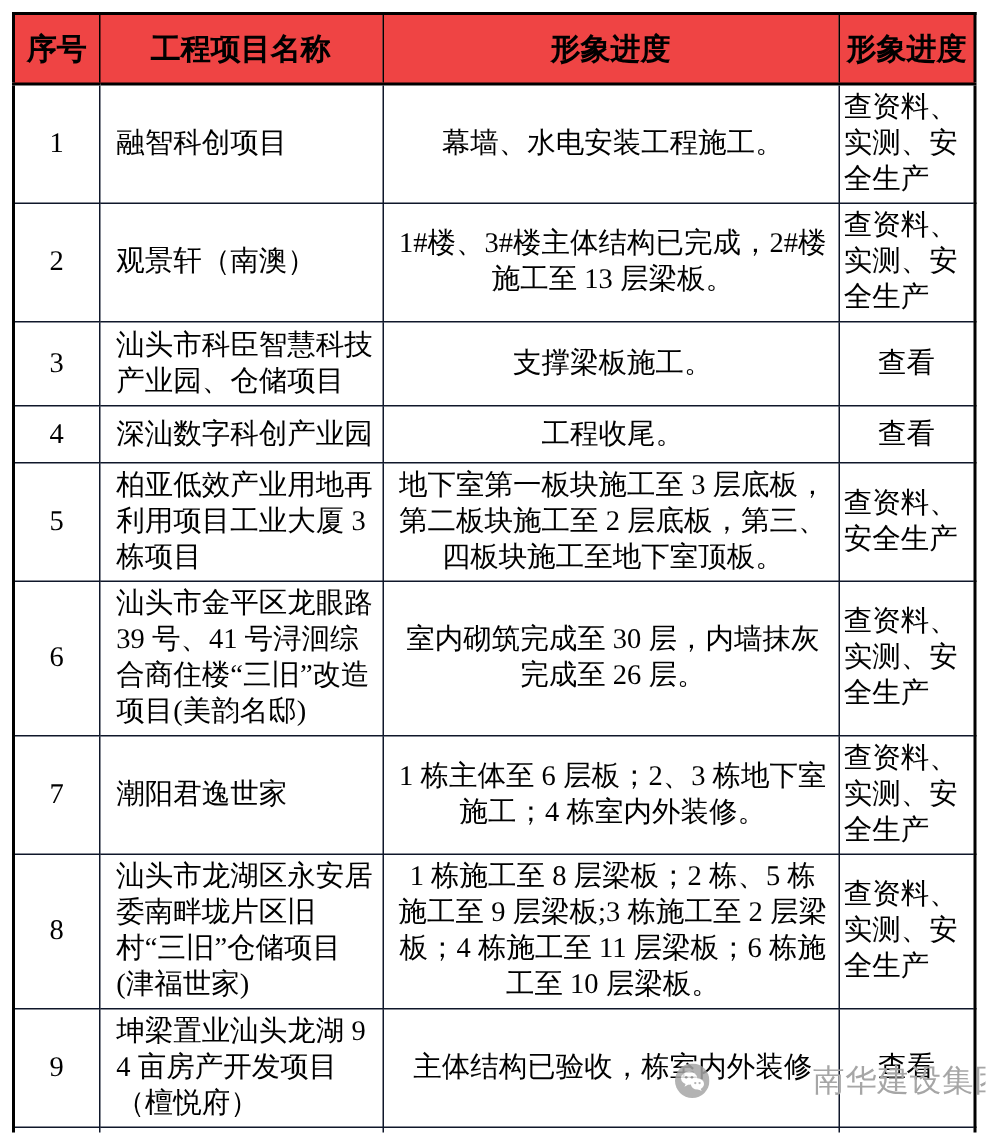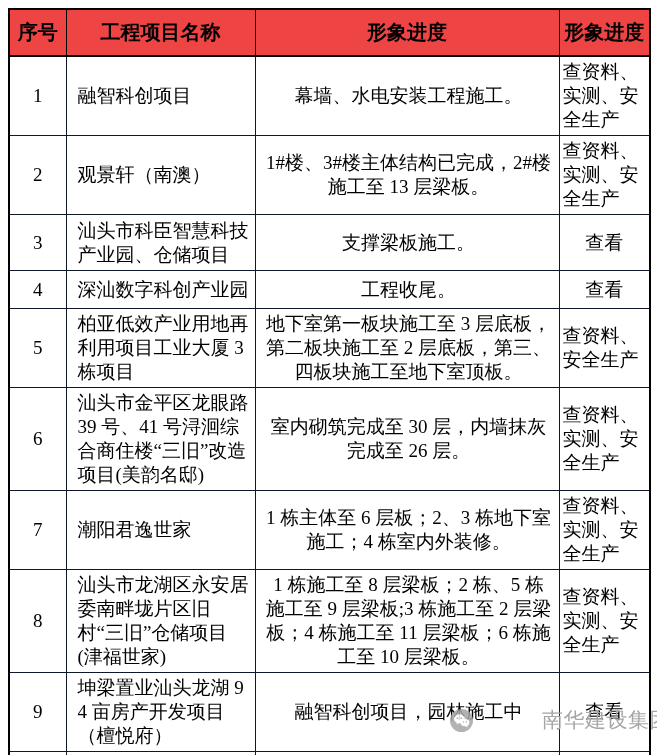--- a/index.html
+++ b/index.html
@@ -125,21 +125,21 @@
         </tr>
         <tr>
           <td class="col-index">8</td>
           <td class="col-name">汕头市龙湖区永安居委南畔垅片区旧村“三旧”仓储项目(津福世家)</td>
           <td class="col-progress">1 栋施工至 8 层梁板；2 栋、5 栋施工至 9 层梁板;3 栋施工至 2 层梁板；4 栋施工至 11 层梁板；6 栋施工至 10 层梁板。</td>
           <td class="col-scope">查资料、实测、安全生产</td>
         </tr>
         <tr>
           <td class="col-index">9</td>
           <td class="col-name">坤梁置业汕头龙湖 94 亩房产开发项目（檀悦府）</td>
-          <td class="col-progress">融智科创项目，园林施工中</td>
+          <td class="col-progress">主体结构已验收，栋室内外装修</td>
           <td class="col-scope single">查看</td>
         </tr>
         <tr>
           <td class="col-index">10</td>
           <td class="col-name">汕头国瑞医院</td>
           <td class="col-progress">工程设计图纸变更，暂停施工。</td>
           <td class="col-scope single">查看</td>
         </tr>
       </tbody>
   </table>

